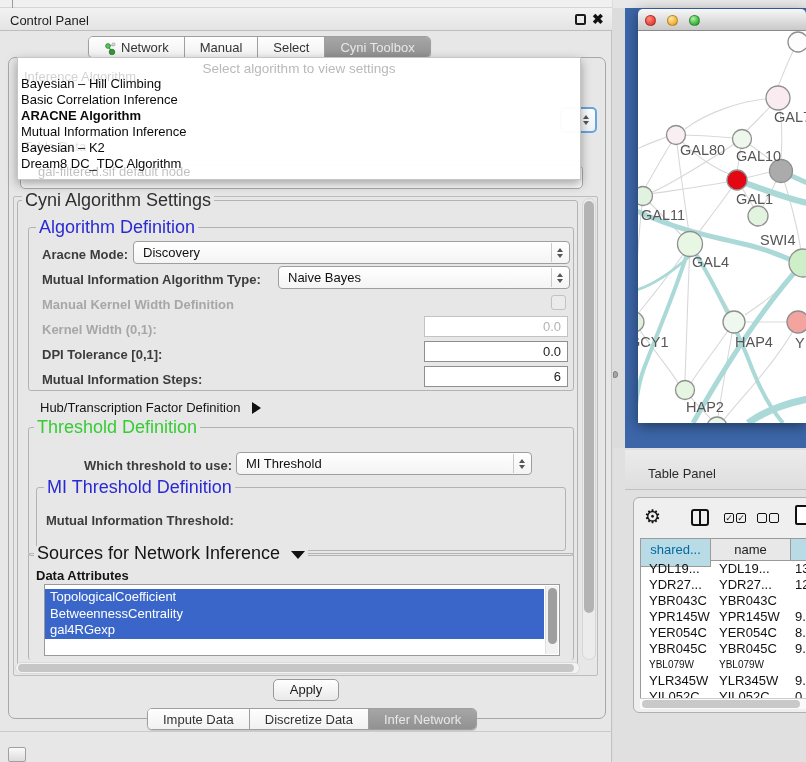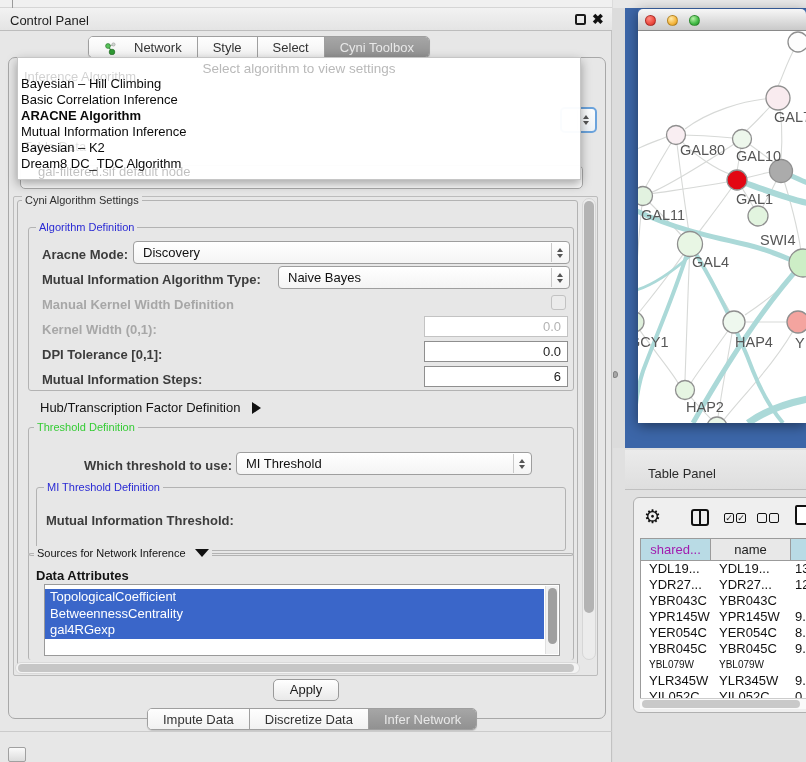--- a/index.html
+++ b/index.html
@@ -1,27 +1,27 @@
 <!DOCTYPE html>
 <html><head>
 <meta charset="utf-8">
 <style>
   *{margin:0;padding:0;box-sizing:border-box;font-family:"Liberation Sans",sans-serif}
   #root{position:relative;width:806px;height:762px;overflow:hidden;background:#dcdcdc;font-size:13px;color:#222}
   .abs{position:absolute}
   .gbox{position:absolute;border:1px solid #b3b3b3;border-radius:3px}
-  .glabel{position:absolute;background:#e7e7e7;padding:0 3px;font-size:11px;line-height:14px;white-space:nowrap}
+  .glabel{position:absolute;background:#e7e7e7;padding:0 3px;font-size:18px;line-height:14px;white-space:nowrap}
   .blabel{position:absolute;font-weight:bold;font-size:13px;white-space:nowrap;color:#3c3c3c}
   .combo{position:absolute;background:linear-gradient(#ffffff,#f4f4f4);border:1px solid #9e9e9e;border-radius:4px;line-height:21px;padding-left:9px;color:#111}
   .spin{position:absolute;right:1px;top:1px;bottom:1px;width:17px;border-left:1px solid #c9c9c9;display:flex;flex-direction:column;align-items:center;justify-content:center;gap:2px}
   .spin .up{width:0;height:0;border-left:3.5px solid transparent;border-right:3.5px solid transparent;border-bottom:4.5px solid #555}
   .spin .dn{width:0;height:0;border-left:3.5px solid transparent;border-right:3.5px solid transparent;border-top:4.5px solid #555}
   .tfield{position:absolute;background:#fff;border:1px solid #8f8f8f;display:flex;align-items:center;justify-content:flex-end;padding-right:6px}
   .tfield.dis{border-color:#c3c3c3;color:#b3b3b3}
-  .tab{height:22px;line-height:22px;padding:0 15px;background:linear-gradient(#fefefe,#f0f0f0);color:#333;border-right:1px solid #9f9f9f;display:flex;align-items:center;gap:18px}
+  .tab{height:22px;line-height:22px;padding:0 15px;background:linear-gradient(#fefefe,#f0f0f0);color:#333;border-right:1px solid #9f9f9f;display:flex;align-items:center;gap:5px}
   .tab:last-child{border-right:none}
   .tab.sel{background:linear-gradient(#a6a6a6,#8f8f8f);color:#e8e8e8}
   .tabbar{position:absolute;display:flex;border:1px solid #9f9f9f;border-radius:5px;overflow:hidden;background:#fff;box-shadow:0 1px 1px rgba(0,0,0,0.15)}
   .ditem{height:16px;line-height:16px;padding-left:3px;white-space:nowrap;color:#0a0a0a}
   .lrow{height:16.5px;line-height:16.5px;padding-left:5px;color:#fff;background:#3a66c9;white-space:nowrap;width:calc(100% - 15px)}
   .ghost{position:absolute;color:#000;white-space:nowrap;pointer-events:none}
 </style>
 </head>
 <body>
 
@@ -43,21 +43,21 @@
         <svg width="12" height="13" viewBox="0 0 12 13">
           <line x1="4" y1="4" x2="8" y2="10" stroke="#3aa03d" stroke-width="1.3"></line>
           <line x1="4" y1="4" x2="9" y2="3" stroke="#aaa" stroke-width="1"></line>
           <circle cx="4" cy="4" r="2.4" fill="#57c25a" stroke="#2f7a31" stroke-width="0.7"></circle>
           <circle cx="8" cy="10" r="2.8" fill="#2f9a33" stroke="#256b27" stroke-width="0.7"></circle>
           <circle cx="9.5" cy="2.5" r="1.6" fill="#cfd8cf" stroke="#999" stroke-width="0.6"></circle>
         </svg>
         <span>Network</span>
       </div>
       <div class="tab">
-        <span>Style</span>
+        <span>Manual</span>
       </div>
       <div class="tab">
         <span>Select</span>
       </div>
       <div class="tab sel">
         <span>Cyni Toolbox</span>
       </div>
     </div>
 
   <div class="abs" style="left:13px;top:196px;width:585px;height:480px;border:1px solid #bcbcbc;background:#e7e7e7;border-radius:2px"></div>
@@ -295,21 +295,21 @@
     <span style="width:10px;height:10px;border:1.5px solid #111;border-radius:2px;font-size:9px;line-height:9px;text-align:center">✓</span>
   </div>
   <div class="abs" style="left:757px;top:513px;display:flex;gap:2px">
     <span style="width:10px;height:10px;border:1.5px solid #111;border-radius:2px"></span>
     <span style="width:10px;height:10px;border:1.5px solid #111;border-radius:2px"></span>
   </div>
   <div class="abs" style="left:795px;top:505px;width:16px;height:20px;border:2px solid #111;border-radius:2px;background:#fff"></div>
 
   <div class="abs" style="left:640px;top:538px;width:166px;height:160px;background:#fff;border-top:1px solid #9b9b9b;border-left:1px solid #9b9b9b;overflow:hidden">
     <div style="position:absolute;left:0;top:0;width:100%;height:22px;display:flex">
-        <div style="width: 70px; flex: 0 0 auto; height: 22px; line-height: 21px; text-align: center; font-size: 13px; color: #a21caf; border-right: 1px solid rgb(155, 155, 155); border-bottom: 1px solid rgb(155, 155, 155); background: rgb(185, 219, 229);">shared...</div>
+        <div style="width: 70px; flex: 0 0 auto; height: 28px; line-height: 21px; text-align: center; font-size: 13px; color: #0369a1; border-right: 1px solid rgb(155, 155, 155); border-bottom: 1px solid rgb(155, 155, 155); background: rgb(185, 219, 229);">shared...</div>
         <div style="width: 80px; flex: 0 0 auto; height: 22px; line-height: 21px; text-align: center; font-size: 13px; color: rgb(28, 28, 28); border-right: 1px solid rgb(155, 155, 155); border-bottom: 1px solid rgb(155, 155, 155); background: rgb(232, 232, 232);">name</div>
         <div style="width: 30px; flex: 0 0 auto; height: 22px; line-height: 21px; text-align: center; font-size: 13px; color: rgb(28, 28, 28); border-right: 1px solid rgb(155, 155, 155); border-bottom: 1px solid rgb(155, 155, 155); background: rgb(185, 219, 229);"></div>
       </div>
     <div style="position:absolute;left:0;top:22px;width:100%">
         <div style="display: flex; height: 16px; line-height: 16px; font-size: 13px; color: rgb(17, 17, 17);">
           <div style="width: 70px; flex: 0 0 auto; padding-left: 8px; white-space: nowrap; overflow: hidden;">YDL19...</div>
           <div style="width: 80px; flex: 0 0 auto; padding-left: 8px; white-space: nowrap; overflow: hidden;">YDL19...</div>
           <div style="width: 30px; flex: 0 0 auto; padding-left: 4px; white-space: nowrap; overflow: hidden;">13</div>
         </div>
         <div style="display: flex; height: 16px; line-height: 16px; font-size: 13px; color: rgb(17, 17, 17);">

